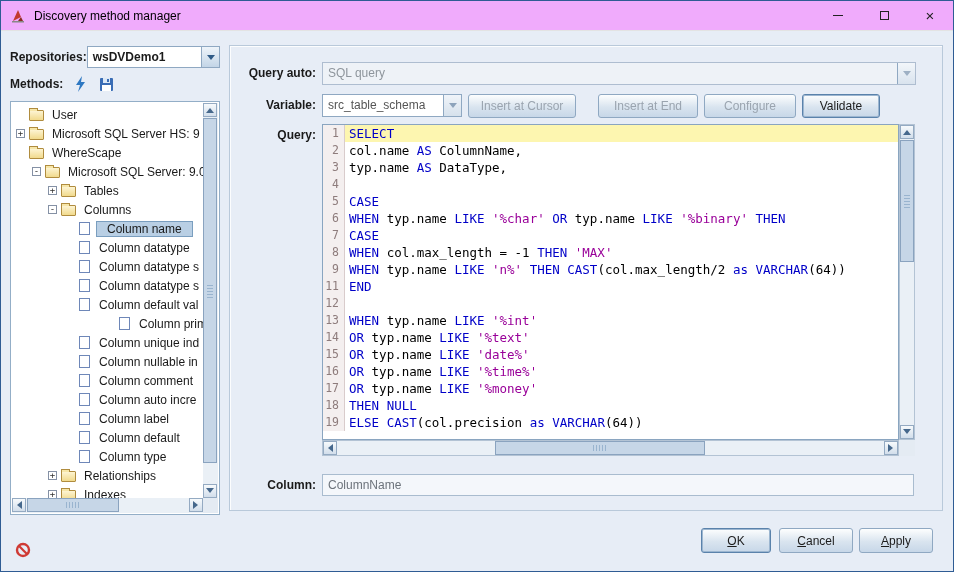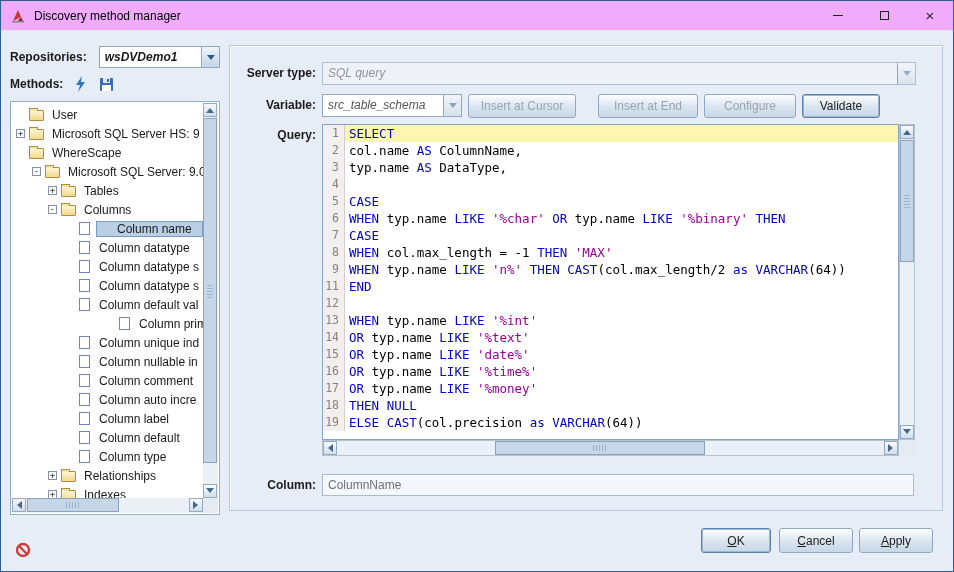--- a/index.html
+++ b/index.html
@@ -12,24 +12,24 @@
   .app-icon{width:16px;height:16px;margin-left:9px;flex:none;}
   .title-text{margin-left:8px;font-size:12px;color:#000;}
   .win-controls{margin-left:auto;display:flex;height:100%;}
   .win-btn{width:46px;height:100%;display:flex;align-items:center;justify-content:center;cursor:default;}
   .glyph-min{width:10px;height:1px;background:#222;}
   .glyph-max{width:9px;height:9px;border:1px solid #222;}
   .glyph-close{font-size:15px;color:#222;line-height:1;}
 
   
   .left{position:absolute;left:9px;top:44px;width:210px;height:470px;}
-  .repo-row{display:flex;align-items:center;height:24px;gap:12px;}
+  .repo-row{display:flex;align-items:center;height:24px;gap:0;}
   .b-label{font-weight:bold;font-size:12px;white-space:nowrap;}
   .combo{display:flex;align-items:stretch;border:1px solid #8fa8c2;background:#fff;height:22px;flex:1;min-width:0;}
-  .combo-text{flex:1;padding:3px 5px 0 5px;font-size:12px;white-space:nowrap;overflow:hidden;font-style:italic;}
+  .combo-text{flex:1;padding:3px 5px 0 5px;font-size:12px;white-space:nowrap;overflow:hidden;}
   .combo-text.bold{font-weight:bold;}
   .combo-arrow{width:18px;flex:none;background:linear-gradient(#eef4fa,#c3d5e7);border-left:1px solid #8fa8c2;display:flex;align-items:center;justify-content:center;}
   .tri-down{width:0;height:0;border-left:4px solid transparent;border-right:4px solid transparent;border-top:5px solid #2f5a86;}
   .combo.disabled{background:#eef2f7;border-color:#aebdd0;}
   .combo.disabled .combo-text{color:#8e959c;}
   .combo.disabled .combo-arrow{background:linear-gradient(#f2f6fa,#d9e3ee);}
   .combo.disabled .tri-down{border-top-color:#9eb0c4;}
   .combo.dim .combo-text{color:#555;}
   .combo.dim .combo-arrow{background:linear-gradient(#f0f4f9,#d6e1ec);}
   .combo.dim .tri-down{border-top-color:#8da3bb;}
@@ -40,21 +40,21 @@
   .tree-panel{position:absolute;top:56px;left:0;right:0;bottom:0;border:1px solid #93aec7;background:#fff;}
   .tree-view{position:absolute;top:1px;left:1px;right:16px;bottom:16px;overflow:hidden;padding-top:2px;}
   .tree-row{display:flex;align-items:center;height:19px;white-space:nowrap;font-size:12px;}
   .expander{width:9px;height:9px;flex:none;border:1px solid #8591a5;background:#fff;color:#333;font-size:9px;line-height:7px;text-align:center;margin-right:4px;font-family:"DejaVu Sans Mono",monospace;}
   .expander.blank{border:none;background:transparent;}
   .ticon{flex:none;position:relative;}
   .ticon.folder{width:15px;height:11px;margin:2px 5px 0 0;background:linear-gradient(#fdf4d2,#f1da8d);border:1px solid #b08c3e;border-radius:1px;}
   .ticon.folder::before{content:"";position:absolute;top:-3px;left:-1px;width:7px;height:2px;background:#f6e6a8;border:1px solid #b08c3e;border-bottom:none;}
   .ticon.doc{width:11px;height:13px;margin:0 6px 0 2px;background:#fff;border:1px solid #6e87b8;}
   .tlabel{padding:1px 3px;overflow:hidden;}
-  .tlabel.sel{background:#b9cfe4;border:1px solid #7a9ebf;padding:0 20px;}
+  .tlabel.sel{background:#b9cfe4;border:1px solid #7a9ebf;padding:0 10px;}
 
   
   .sbar{position:absolute;background:#eaf0f6;border:1px solid #b3c3d4;}
   .sb-btn{position:absolute;width:14px;height:14px;background:linear-gradient(#f7fafc,#d2deeb);border:1px solid #94aac2;display:flex;align-items:center;justify-content:center;}
   .t-up{width:0;height:0;border:4px solid transparent;border-bottom:5px solid #46688c;margin-top:-3px;}
   .t-dn{width:0;height:0;border:4px solid transparent;border-top:5px solid #46688c;margin-bottom:-3px;}
   .t-lf{width:0;height:0;border:4px solid transparent;border-right:5px solid #46688c;margin-left:-3px;}
   .t-rt{width:0;height:0;border:4px solid transparent;border-left:5px solid #46688c;margin-right:-3px;}
   .sb-thumb{position:absolute;background:#c6d6e7;border:1px solid #8aa3bf;}
   .sb-thumb.h::after{content:"";position:absolute;top:3px;bottom:3px;left:50%;width:14px;margin-left:-7px;background:repeating-linear-gradient(90deg,#99b4cf 0 1px,transparent 1px 3px);}
@@ -294,21 +294,21 @@
         <div class="sb-thumb h"></div>
         <div class="sb-btn rt">
             <span class="t-rt"></span>
           </div>
       </div>
       <div class="sb-corner tree-corner"></div>
     </div>
   </div>
 
   <div class="right">
-    <span class="f-label qt-label">Server type:</span>
+    <span class="f-label qt-label">Query auto:</span>
     <div class="combo disabled qt-combo">
       <span class="combo-text">SQL query</span>
       <span class="combo-arrow">
           <span class="tri-down"></span>
         </span>
     </div>
 
     <span class="f-label var-label">Variable:</span>
     <div class="combo dim var-combo">
       <span class="combo-text">src_table_schema</span>

